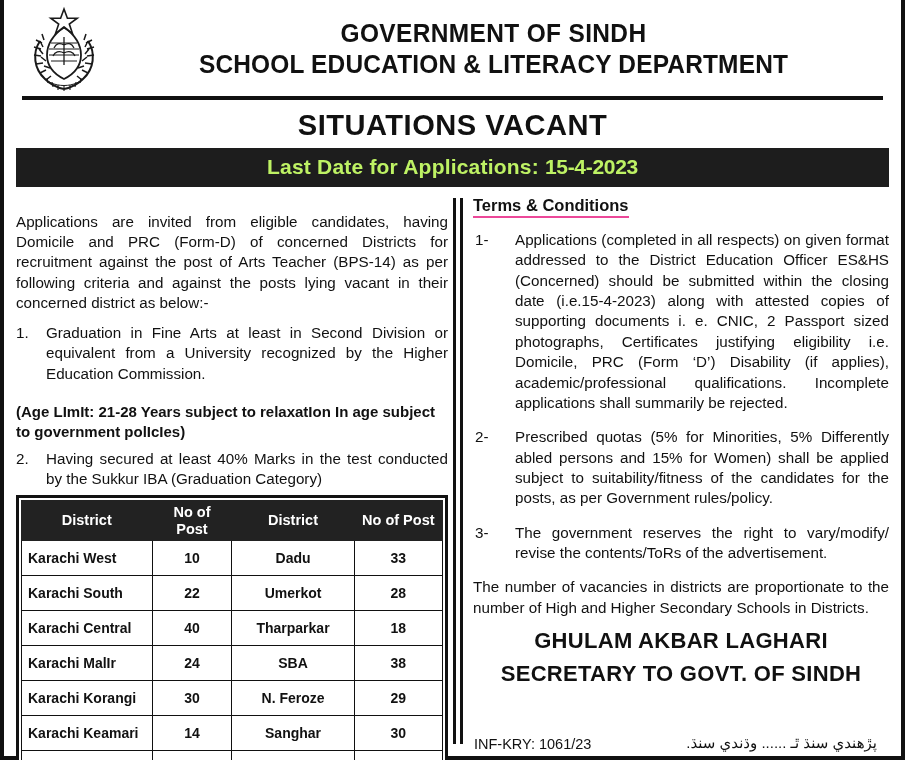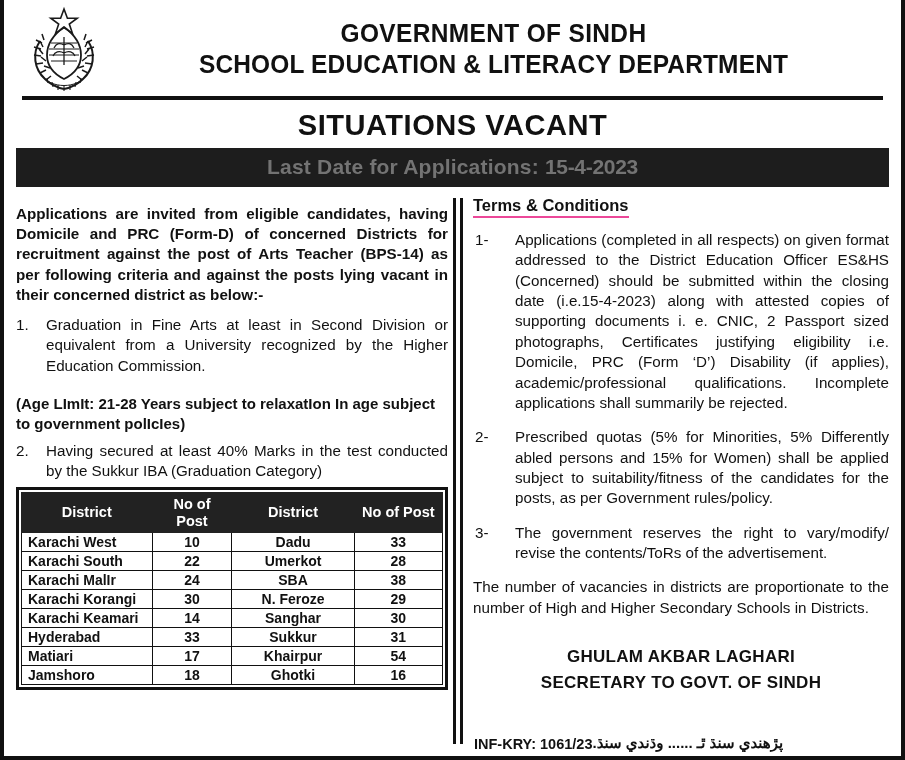--- a/index.html
+++ b/index.html
@@ -70,21 +70,21 @@
   .sit-vacant {
     text-align: center;
     font-size: 30px;
     font-weight: bold;
     letter-spacing: 0.5px;
     padding: 8px 0 6px 0;
     transform: scaleX(0.97);
   }
   .lastdate-band {
     background: #1d1d1d;
-    color: #737373;
+    color: #bef264;
     text-align: center;
     font-size: 21px;
     font-weight: bold;
     padding: 7px 0 8px 0;
     margin: 0 12px;
     letter-spacing: 0.2px;
   }
   .lastdate-band .date {
     font-weight: bold;
     letter-spacing: -0.3px;
@@ -118,22 +118,21 @@
   .col-right {
     flex: 1 1 auto;
     padding-left: 5px;
   }
 
   
   .intro {
     font-size: 15.2px;
     line-height: 1.33;
     text-align: justify;
-    margin: 8px 0 10px 0;
-    font-weight: bold;
+    margin: 16px 0 10px 0;
   }
   ol.criteria {
     margin: 0 0 6px 0;
     padding: 0;
     list-style: none;
   }
   ol.criteria li {
     position: relative;
     padding-left: 30px;
     font-size: 15.2px;
@@ -166,21 +165,21 @@
   }
   table.posts {
     border-collapse: collapse;
     width: 100%;
     table-layout: fixed;
   }
   table.posts th,
   table.posts td {
     border: 1px solid #111;
     font-size: 14px;
-    padding: 0 4px;
+    padding: 8px 4px;
     height: 18px;
     line-height: 1.15;
   }
   table.posts thead th {
     background: #222222;
     color: #ffffff;
     font-weight: bold;
     text-align: center;
     font-size: 14.5px;
     border-color: #222;
@@ -233,43 +232,42 @@
   }
   .note-title {
     font-size: 16px;
     font-weight: bold;
     margin: 2px 0 10px 0;
   }
   .note-body {
     font-size: 15.2px;
     line-height: 1.34;
     text-align: justify;
-    margin: 0 0 26px 0;
+    margin: 0 0 6px 0;
   }
   .sig {
     text-align: center;
     font-weight: bold;
-    font-size: 17px;
+    font-size: 22px;
     line-height: 1.5;
     letter-spacing: 0.3px;
     margin-bottom: 4px;
   }
 
   
   .footer {
     position: absolute;
     left: 0;
     right: 0;
     bottom: 4px;
     display: flex;
     align-items: flex-end;
-    justify-content: flex-start;
+    justify-content: space-between;
     padding: 0 24px 0 470px;
     box-sizing: border-box;
-    font-weight: bold;
   }
   .inf {
     font-size: 14.5px;
   }
   .sindhi {
     font-size: 15px;
     direction: rtl;
     white-space: nowrap;
   }
 </style>
@@ -366,20 +364,26 @@
                 <td class="dname center">Dadu</td>
                 <td class="dcount">33</td>
               </tr>
               <tr>
                 <td class="dname">Karachi South</td>
                 <td class="dcount">22</td>
                 <td class="dname center">Umerkot</td>
                 <td class="dcount">28</td>
               </tr>
               <tr>
+                <td class="dname">Karachi Central</td>
+                <td class="dcount">40</td>
+                <td class="dname center">Tharparkar</td>
+                <td class="dcount">18</td>
+              </tr>
+              <tr>
                 <td class="dname">Karachi MalIr</td>
                 <td class="dcount">24</td>
                 <td class="dname center">SBA</td>
                 <td class="dcount">38</td>
               </tr>
               <tr>
                 <td class="dname">Karachi Korangi</td>
                 <td class="dcount">30</td>
                 <td class="dname center">N. Feroze</td>
                 <td class="dcount">29</td>

